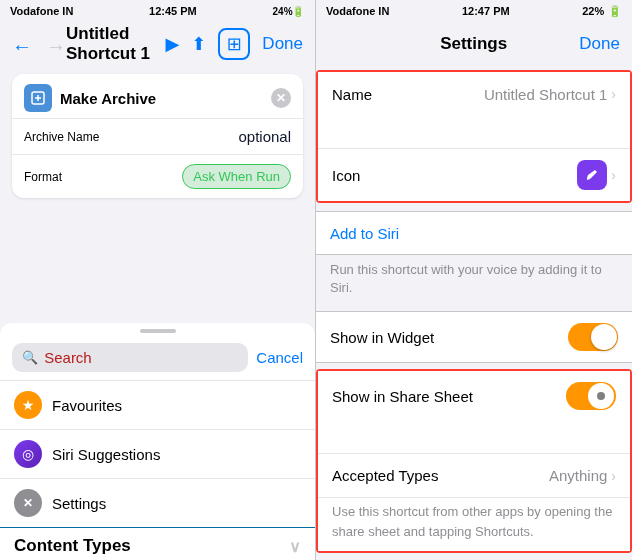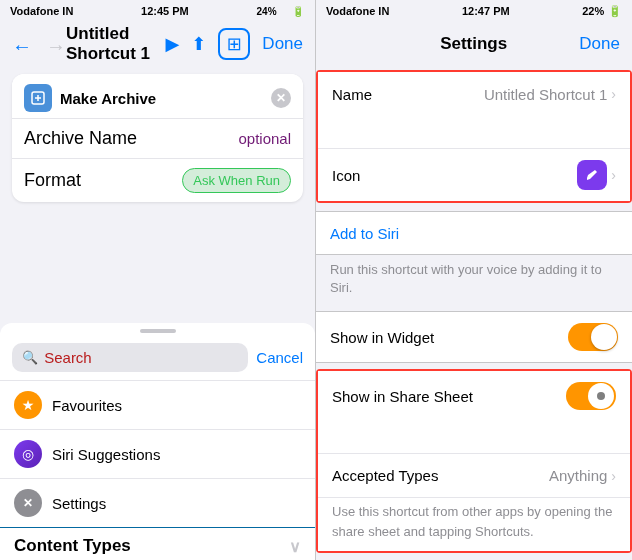--- a/index.html
+++ b/index.html
@@ -30,21 +30,21 @@
       padding: 4px 10px;
       font-size: 11px;
       font-weight: 600;
       background: #f2f2f7;
       height: 22px;
     }
 
     .status-bar-right {
       display: flex;
       align-items: center;
-      gap: 16px;
+      gap: 0;
       font-size: 10px;
     }
 
     .nav-bar {
       display: flex;
       align-items: center;
       justify-content: space-between;
       padding: 4px 12px;
       background: #f2f2f7;
       height: 44px;
@@ -143,27 +143,27 @@
 
     .action-row {
       display: flex;
       align-items: center;
       justify-content: space-between;
       padding: 9px 12px;
       border-top: 1px solid #e5e5ea;
     }
 
     .action-row-label {
-      font-size: 18px;
+      font-size: 12px;
       color: #000;
     }
 
     .action-row-value {
       font-size: 15px;
-      color: #701a75;
+      color: #0f172a;
     }
 
     .ask-when-run-btn {
       background: #d4edda;
       border: 1.5px solid #34c759;
       border-radius: 14px;
       padding: 4px 10px;
       font-size: 13px;
       color: #34c759;
       font-weight: 500;

